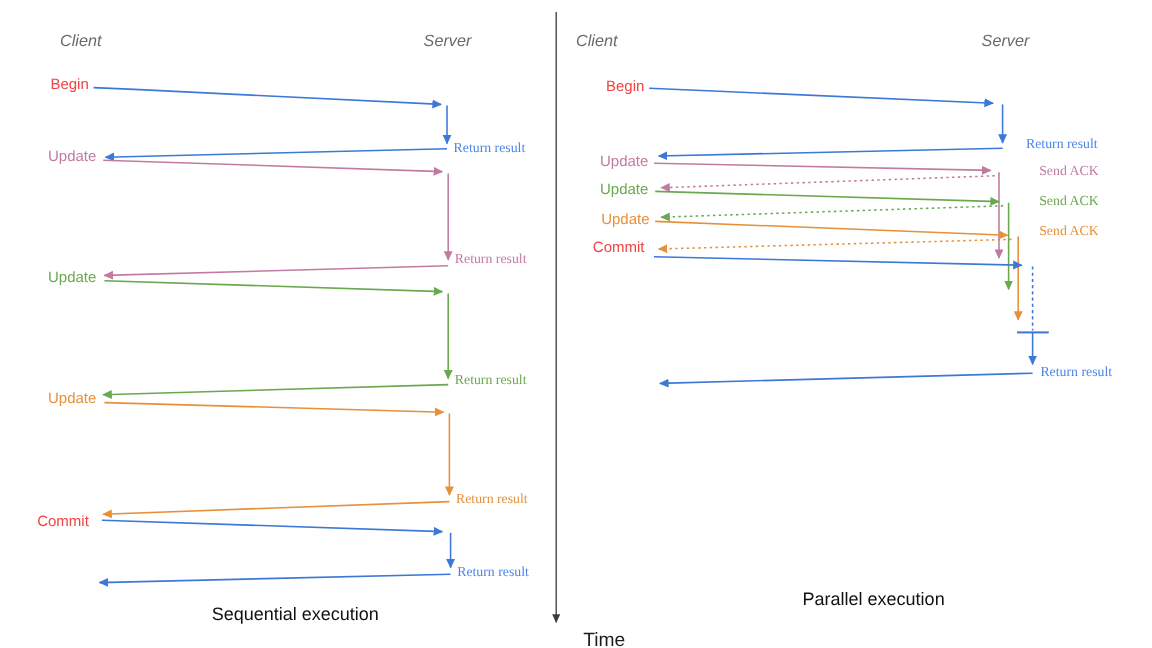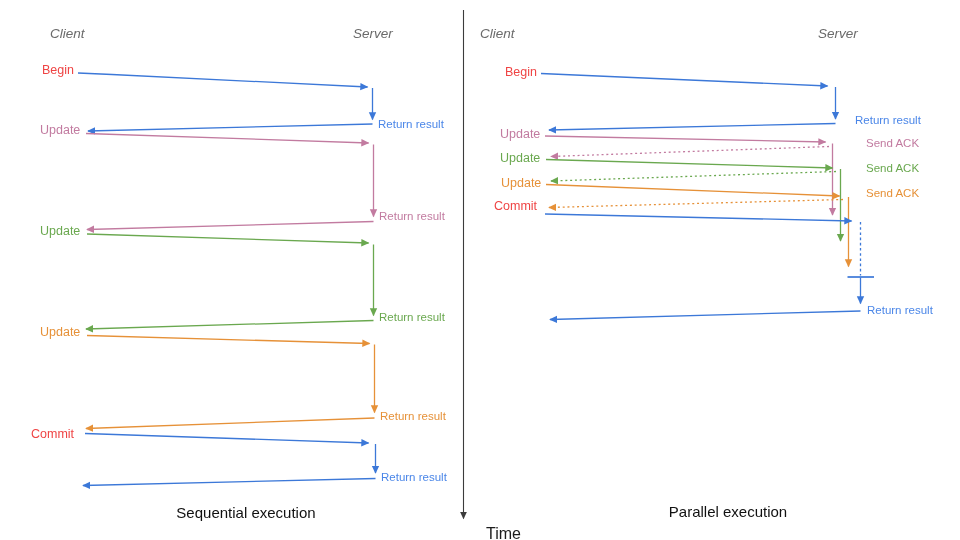--- a/index.html
+++ b/index.html
@@ -4,21 +4,21 @@
 <style>
   html,body{margin:0;padding:0;background:#fff;}
   .canvas{
     position:relative;width:960px;height:540px;background:#ffffff;overflow:hidden;
     font-family:"Liberation Sans","DejaVu Sans",sans-serif;
   }
   .canvas svg{position:absolute;left:0;top:0;}
   .lbl{position:absolute;white-space:nowrap;line-height:1.1;text-align:right;}
   .hdr{font-size:13.5px;font-style:italic;color:#6a6a6a;}
   .msg{font-size:12.5px;}
-  .rsp{font-size:11.5px;}
+  .rsp{font-size:11.5px;font-family:Liberation Serif, serif;}
   .cap{font-size:15px;color:#111111;transform:translateX(-50%);}
   .time{font-size:16px;color:#1c1c1c;margin-left:36px;}
   .c-blue{color:#ef4444;}
   .c-bluel{color:#4a86e8;}
   .c-pink{color:#c27ba0;}
   .c-green{color:#6aa84f;}
   .c-orange{color:#e69138;}
   .st{fill:none;stroke-width:1.3;stroke-linecap:butt;}
   .st-blue{stroke:#3c78d8;}
   .st-pink{stroke:#c27ba0;}
@@ -141,17 +141,17 @@
   <div class="lbl msg c-green" style="left:500px;top:152px">Update</div>
   <div class="lbl msg c-orange" style="left:501px;top:177px">Update</div>
   <div class="lbl msg c-blue" style="left:494px;top:200px">Commit</div>
 
   <div class="lbl rsp c-bluel" style="left:855px;top:114px">Return result</div>
   <div class="lbl rsp c-pink" style="left:866px;top:137px">Send ACK</div>
   <div class="lbl rsp c-green" style="left:866px;top:162px">Send ACK</div>
   <div class="lbl rsp c-orange" style="left:866px;top:187px">Send ACK</div>
   <div class="lbl rsp c-bluel" style="left:867px;top:304px">Return result</div>
 
-  <div class="lbl cap" style="left:728px;top:504px">Parallel execution</div>
+  <div class="lbl cap" style="left:728px;top:492px">Parallel execution</div>
 
   <div class="lbl time" style="left:450px;top:525px">Time</div>
 
 </div>
 
 </body></html>

